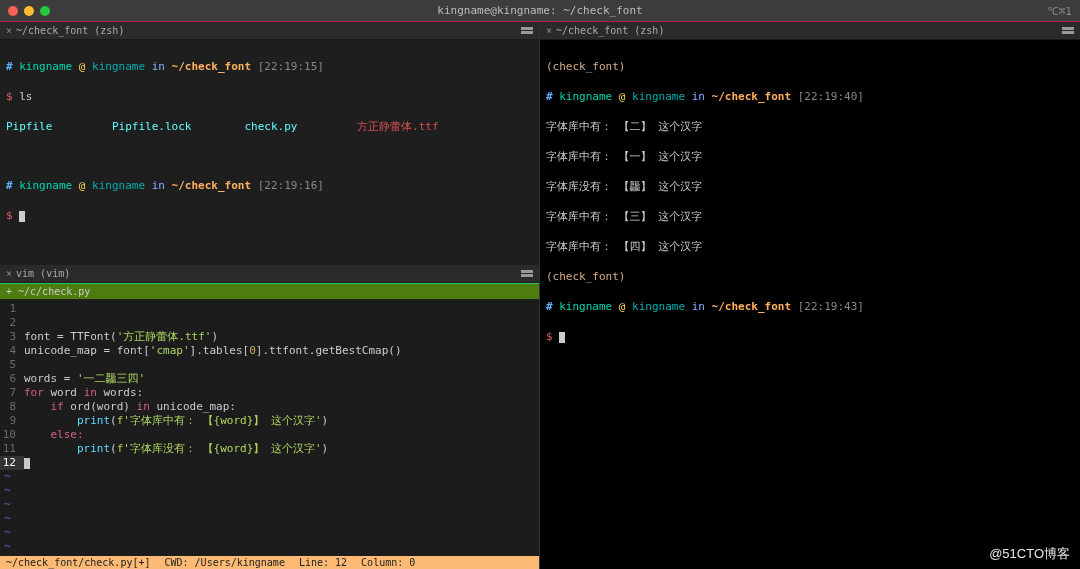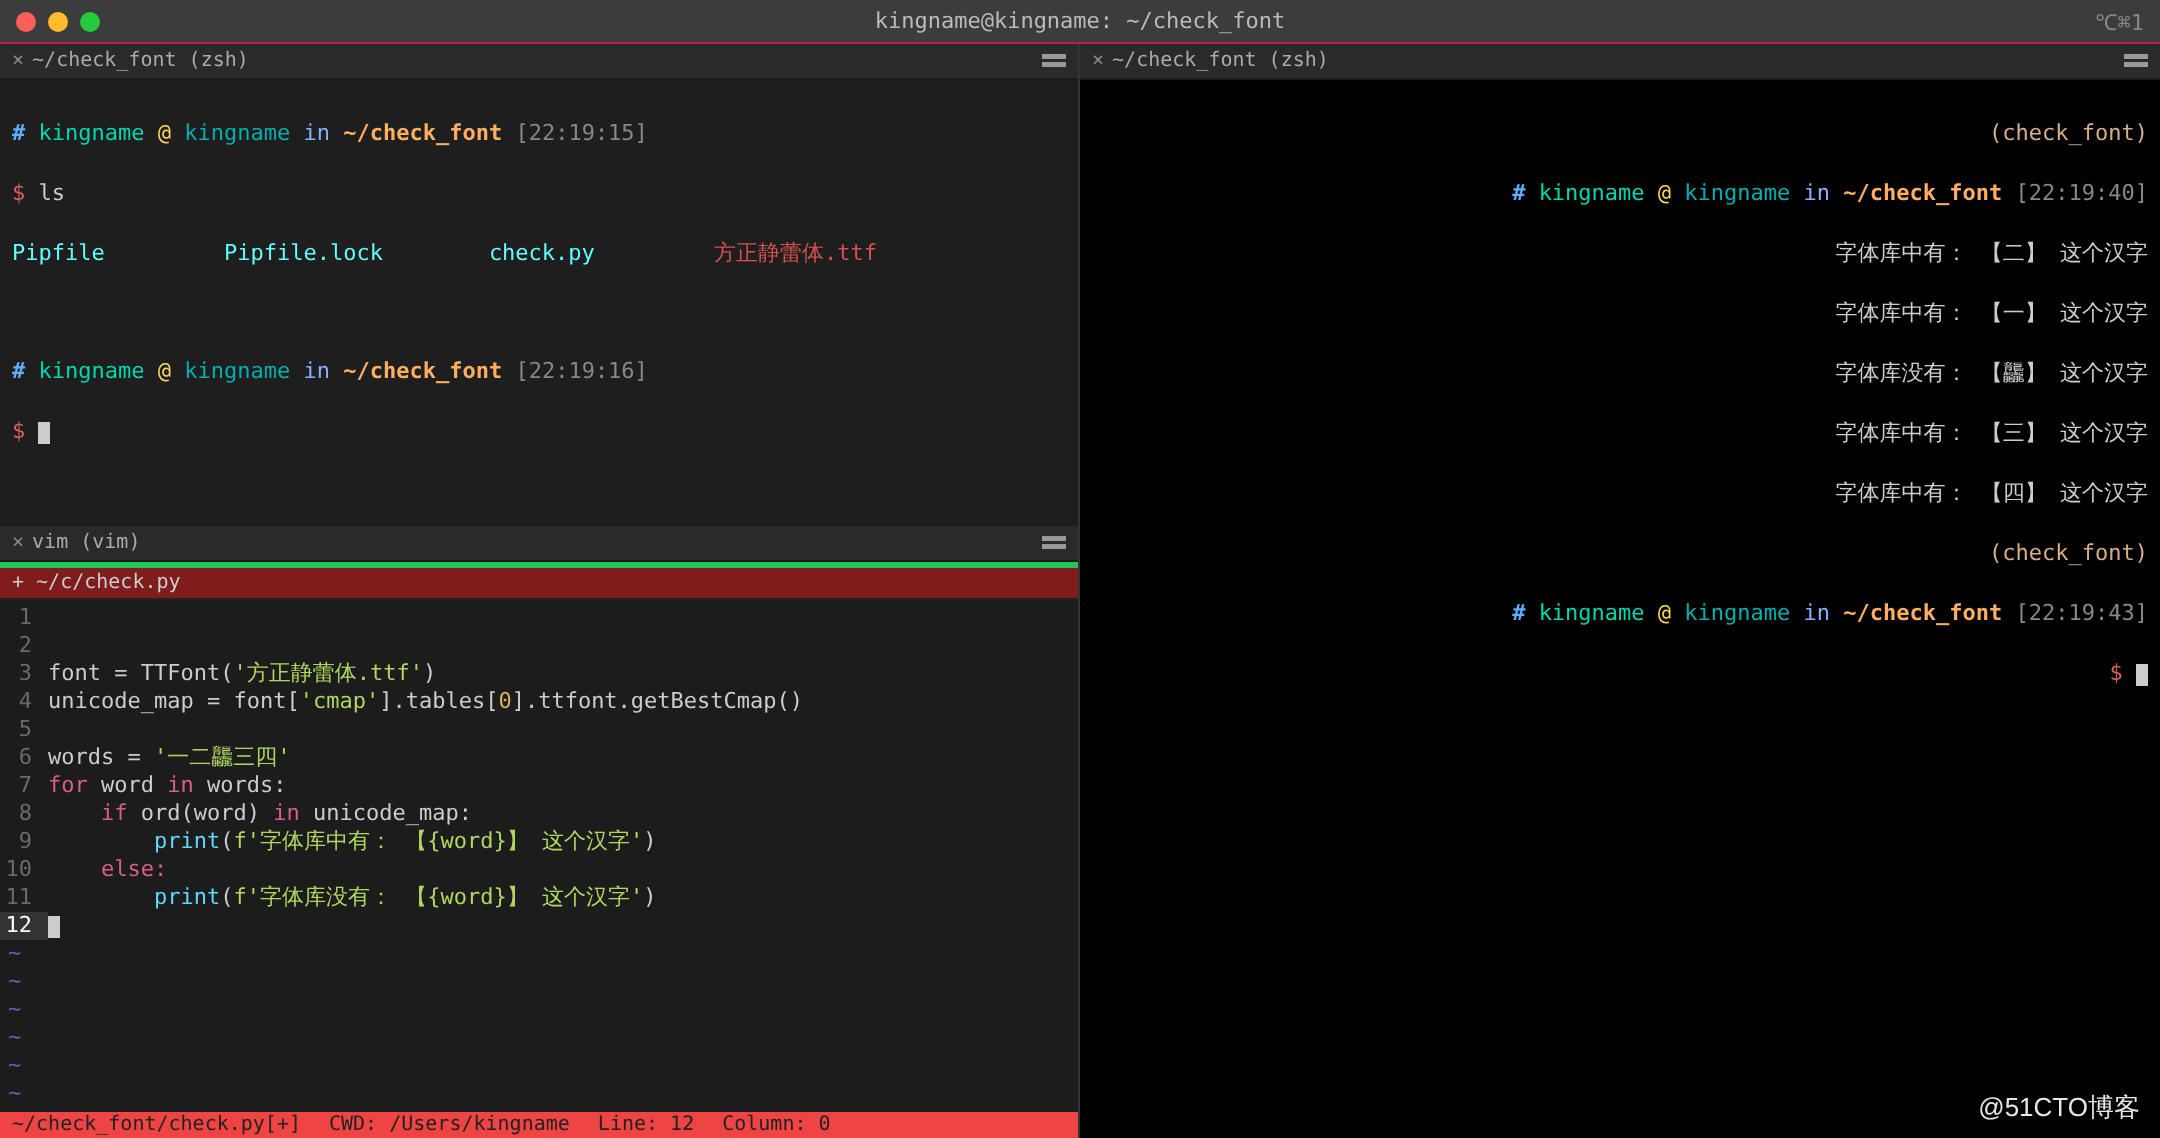--- a/index.html
+++ b/index.html
@@ -77,21 +77,21 @@
     background: linear-gradient(#999 0 33%, transparent 33% 50%, #999 50% 83%, transparent 83% 100%);
   }
   .term-body {
     flex: 1;
     background: #1e1e1e;
     padding: 4px 6px;
     line-height: 15px;
     white-space: pre;
     overflow: hidden;
   }
-  .right-col .term-body { background: #000; text-align: right; }
+  .right-col .term-body { background: #000; }
   
   .hash { color: #5fafff; font-weight: bold; }
   .user { color: #00d7af; }
   .at { color: #ffd75f; }
   .host { color: #00afaf; }
   .in { color: #87afff; }
   .path { color: #ffaf5f; font-weight: bold; }
   .time { color: #888; }
   .dollar { color: #d75f5f; }
   .cmd { color: #ccc; }
@@ -100,46 +100,46 @@
   .venv { color: #d7af87; }
   .output { color: #ccc; }
   .cursor-block {
     display: inline-block;
     width: 6px;
     height: 11px;
     background: #ccc;
     vertical-align: text-bottom;
   }
   .vim-filebar {
-    background: #7f1d1d;
+    background: #4d7c0f;
     color: #ccc;
     font-size: 10px;
     padding: 2px 6px;
-    border-top: 3px solid #22c55e;
+    border-top: 1px solid #22c55e;
     border-bottom: 1px solid #222;
   }
   .vim-body {
     background: #1c1c1c;
     padding: 2px 0;
     line-height: 14px;
     font-size: 11px;
   }
   .vim-line { display: flex; }
   .lnum { width: 24px; text-align: right; color: #6a6a6a; padding-right: 8px; user-select: none; }
   .lnum.cur { color: #fff; background: #333; }
   .code { white-space: pre; }
   .kw-import { color: #d75f87; }
   .kw { color: #d75f87; margin-top: 18px; }
   .str { color: #afd75f; }
   .num { color: #d7af5f; }
   .ident { color: #ccc; }
   .builtin { color: #5fd7ff; }
   .tilde { color: #5f5faf; padding-left: 4px; }
   .vim-status {
-    background: #ef4444;
+    background: #fdba74;
     color: #222;
     font-size: 10px;
     padding: 1px 6px;
     display: flex;
     gap: 14px;
   }
   .watermark {
     position: absolute;
     bottom: 6px;
     right: 10px;

